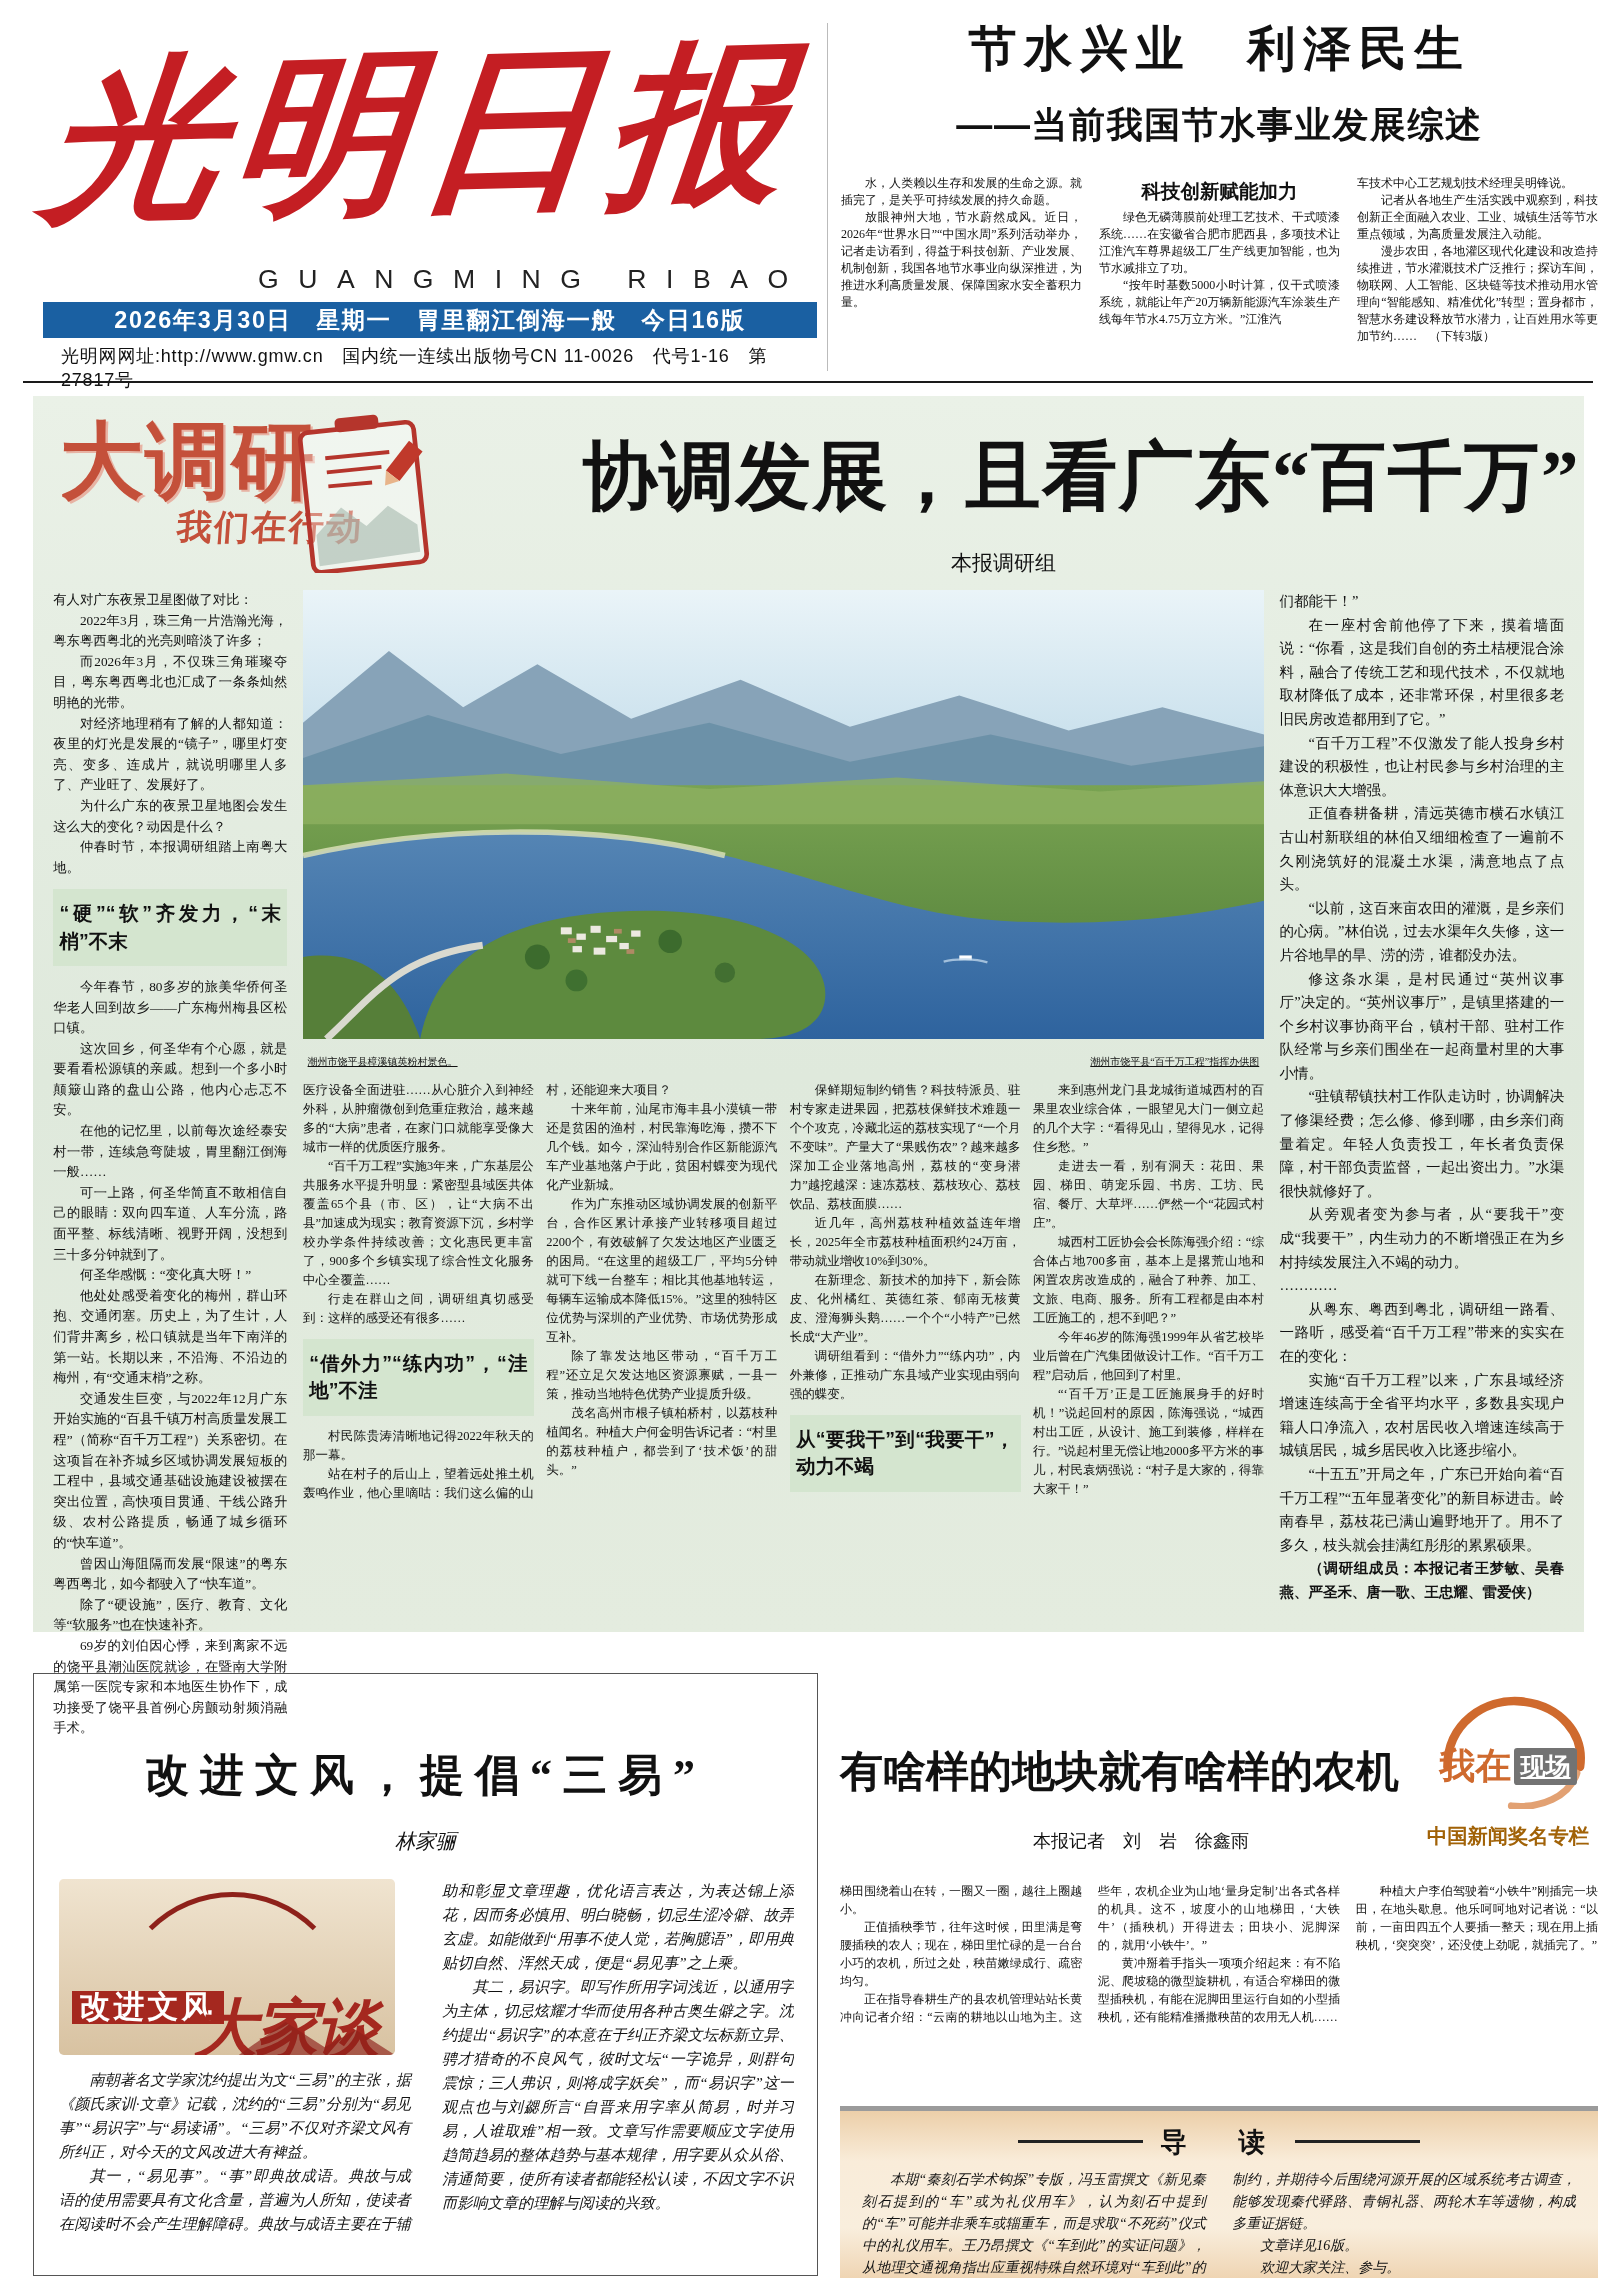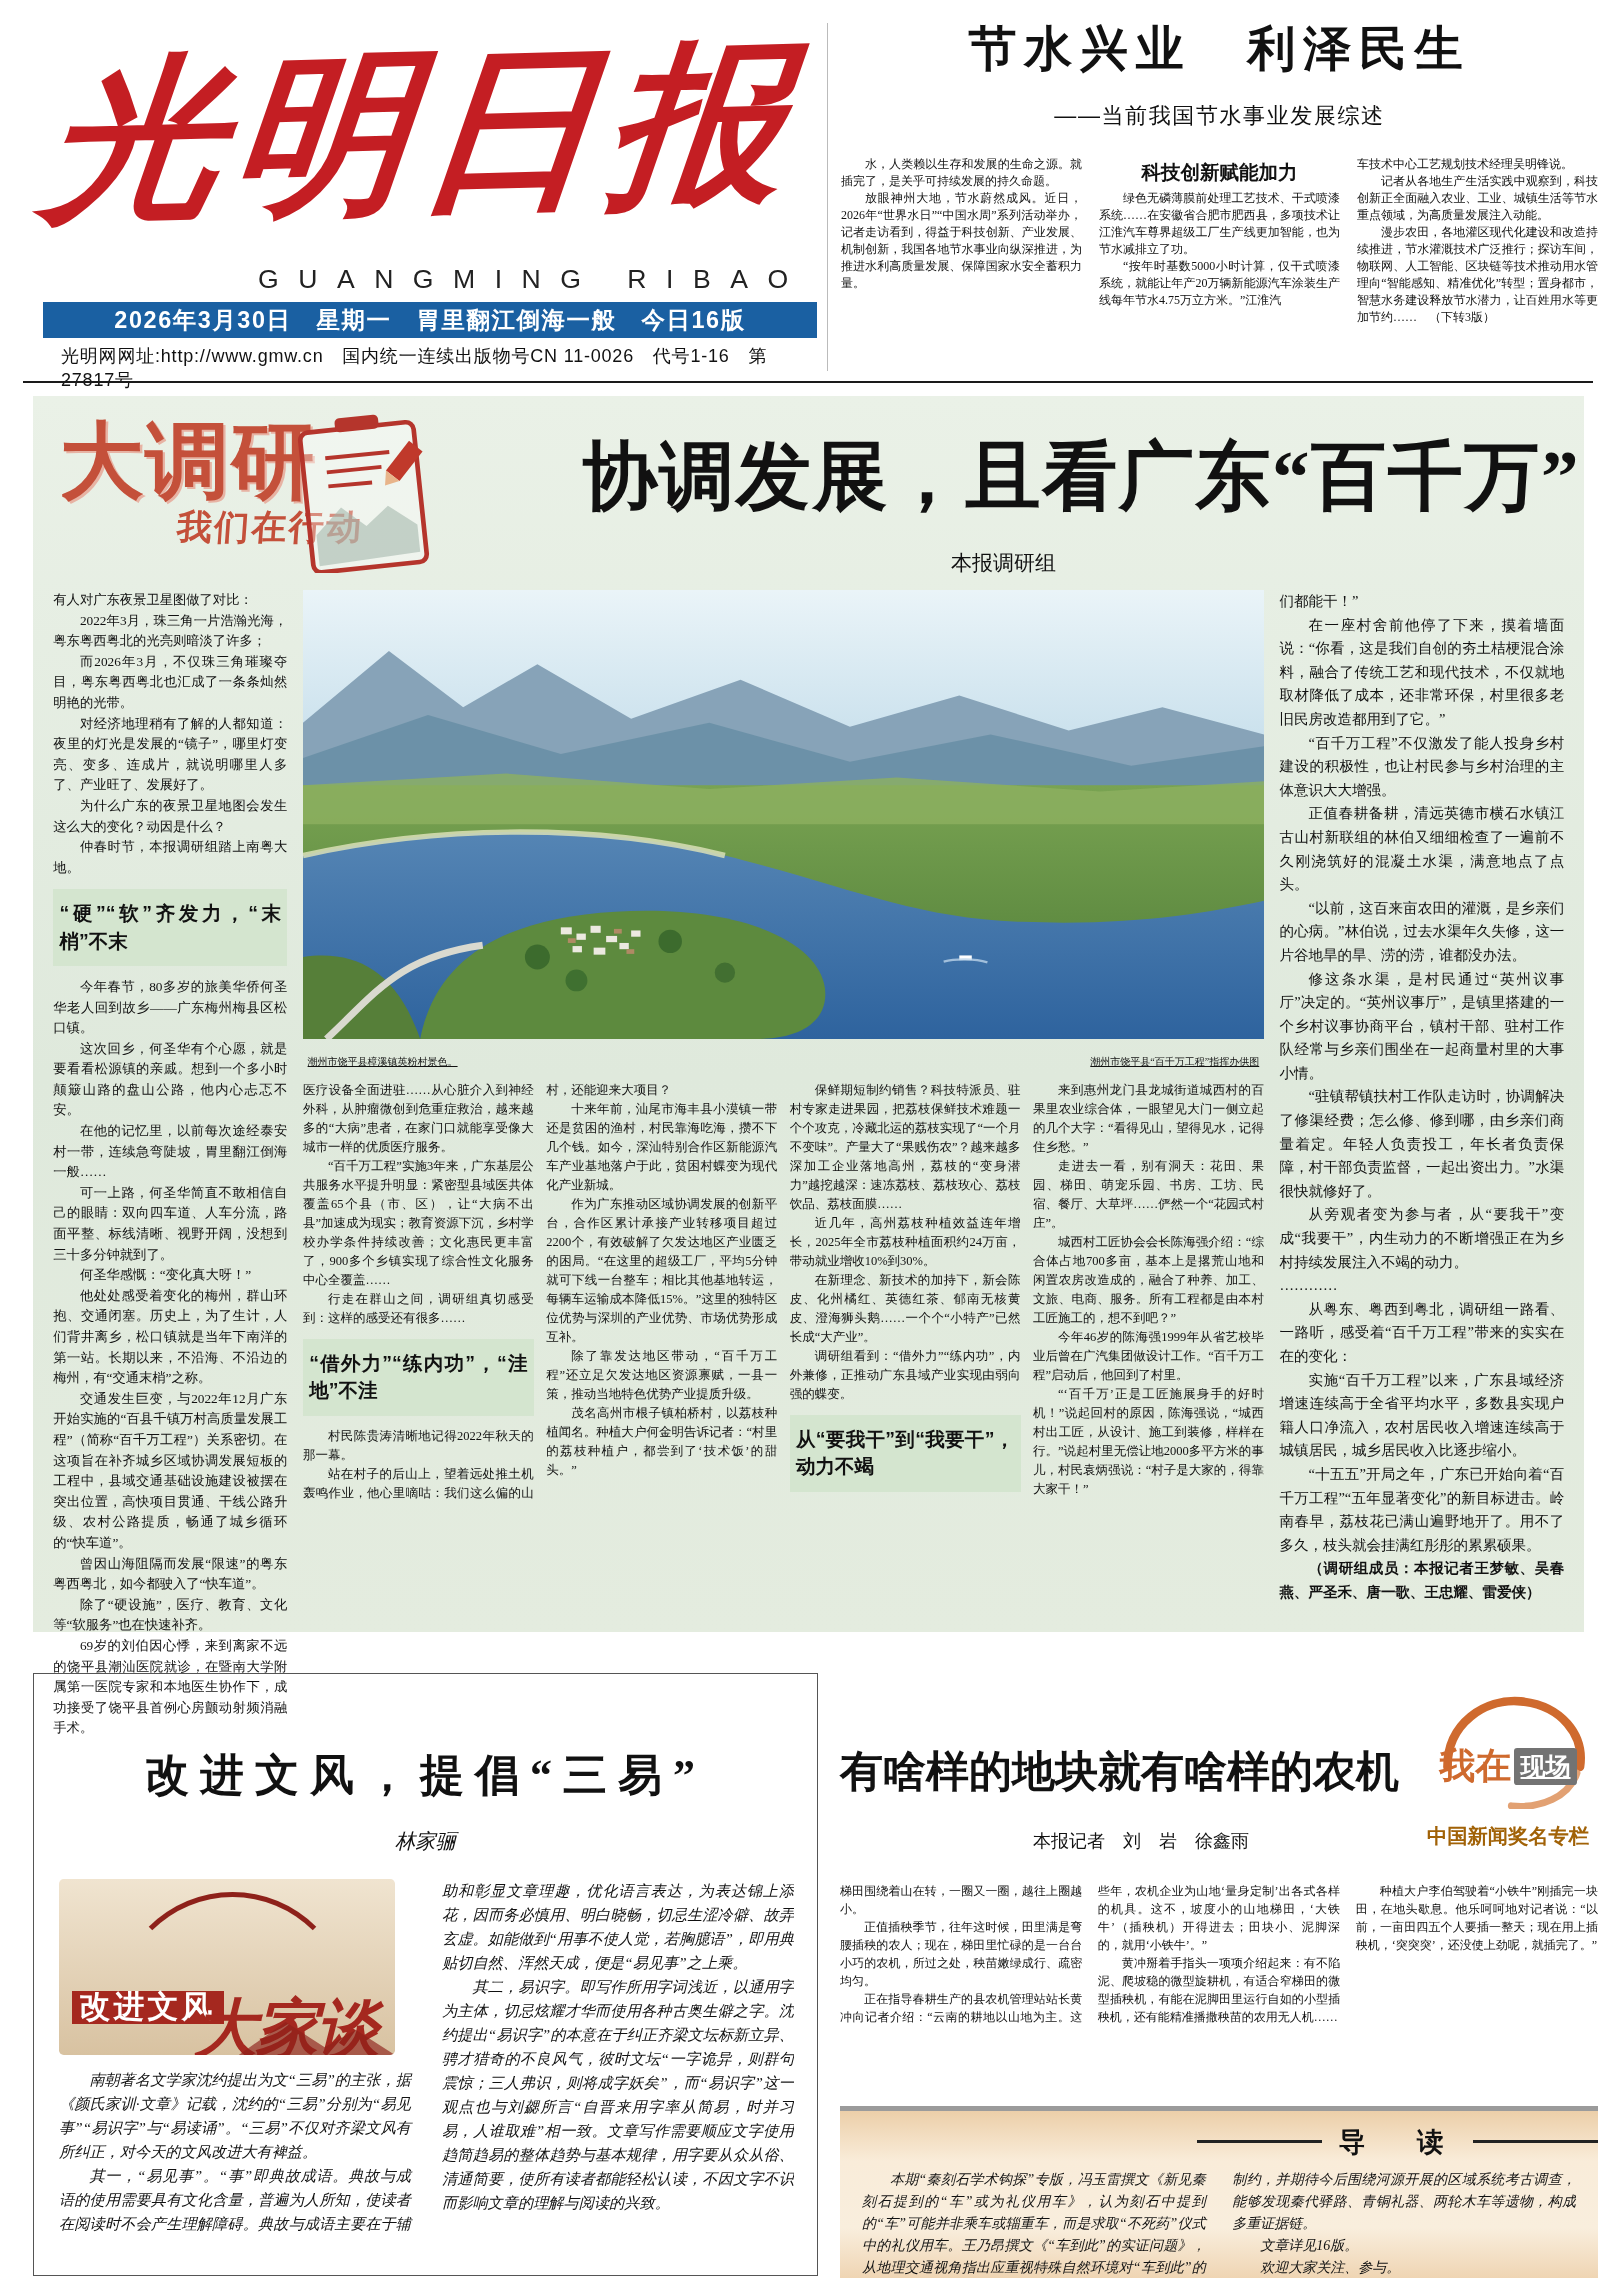--- a/index.html
+++ b/index.html
@@ -16,22 +16,22 @@
         color:#fff;font-family:"Liberation Sans",sans-serif;font-weight:bold;font-size:23.4px;
         line-height:36px;text-align:center;letter-spacing:1.6px;}
   .pubinfo{position:absolute;left:61px;top:344px;width:750px;font-family:"Liberation Sans",sans-serif;
         font-weight:normal;font-size:18px;letter-spacing:0.8px;}
   .vsep-header{position:absolute;left:827px;top:23.4px;width:0.8px;height:348px;background:#bbb;}
   .rule-full{position:absolute;left:23.4px;top:381px;width:1570px;height:2.3px;background:#1a1a1a;}
 
   
   .top-article{position:absolute;left:841px;top:17px;width:757px;}
   .ta-head{font-size:48px;font-weight:900;text-align:center;letter-spacing:7.8px;white-space:nowrap;}
-  .ta-sub{margin-top:20.3px;font-family:"Liberation Sans",sans-serif;font-weight:400;
-        font-size:22px;text-align:center;letter-spacing:1.6px;}
+  .ta-sub{margin-top:20.3px;font-family:"Liberation Sans",sans-serif;font-weight:700;
+        font-size:36px;text-align:center;letter-spacing:1.6px;}
   .ta-cols{margin-top:25px;display:flex;gap:17px;}
   .ta-col{width:241px;font-size:12px;line-height:17px;text-align:justify;}
   .ch2{font-family:"Liberation Sans",sans-serif;font-weight:900;font-size:19.5px;text-align:center;
         margin:7.8px 0 9.4px 0;text-indent:0;}
 
   
   .main-sec{position:absolute;left:33px;top:396px;width:1551px;height:1236px;
         background:linear-gradient(180deg,#eaf1e7 0%,#dfe9dc 55%,#e4ecdf 100%);}
   .dy-badge{position:absolute;left:26.6px;top:22px;width:375px;height:170px;}
   .dy-l1{font-family:"Liberation Sans",sans-serif;font-weight:900;font-size:84px;line-height:86px;
@@ -93,21 +93,21 @@
         background:#737373;padding:2.3px 6.3px;border-radius:3.1px;text-decoration:underline;}
   .sb-sub{margin-top:31px;font-family:"Liberation Sans",sans-serif;font-weight:900;font-size:20.3px;
         color:#a16207;white-space:nowrap;}
   .sb-swoosh{position:absolute;left:6.3px;top:-14px;}
 
   
   .guide{position:absolute;left:840px;top:2106px;width:758px;height:172px;
         border-top:5.5px solid #9b9b9b;
         background:linear-gradient(180deg,#eccfa9 0%,#f9ecd9 30%,#f9eedd 70%,#efd5b3 100%);
         box-sizing:border-box;}
-  .gd-titlerow{display:flex;align-items:center;justify-content:flex-end;gap:17px;margin-top:12.5px;}
+  .gd-titlerow{display:flex;align-items:center;justify-content:center;gap:17px;margin-top:12.5px;}
   .gd-line{width:125px;height:2.3px;background:#222;}
   .gd-title{font-size:26.6px;font-weight:900;letter-spacing:12.5px;}
   .gd-body{margin:9.4px 22px 0 22px;height:117px;column-count:2;column-gap:26.6px;font-size:14px;
         line-height:22px;text-align:justify;font-style:italic;overflow:hidden;}
 </style>
 </head>
 <body>
 
 <div id="page">
 

